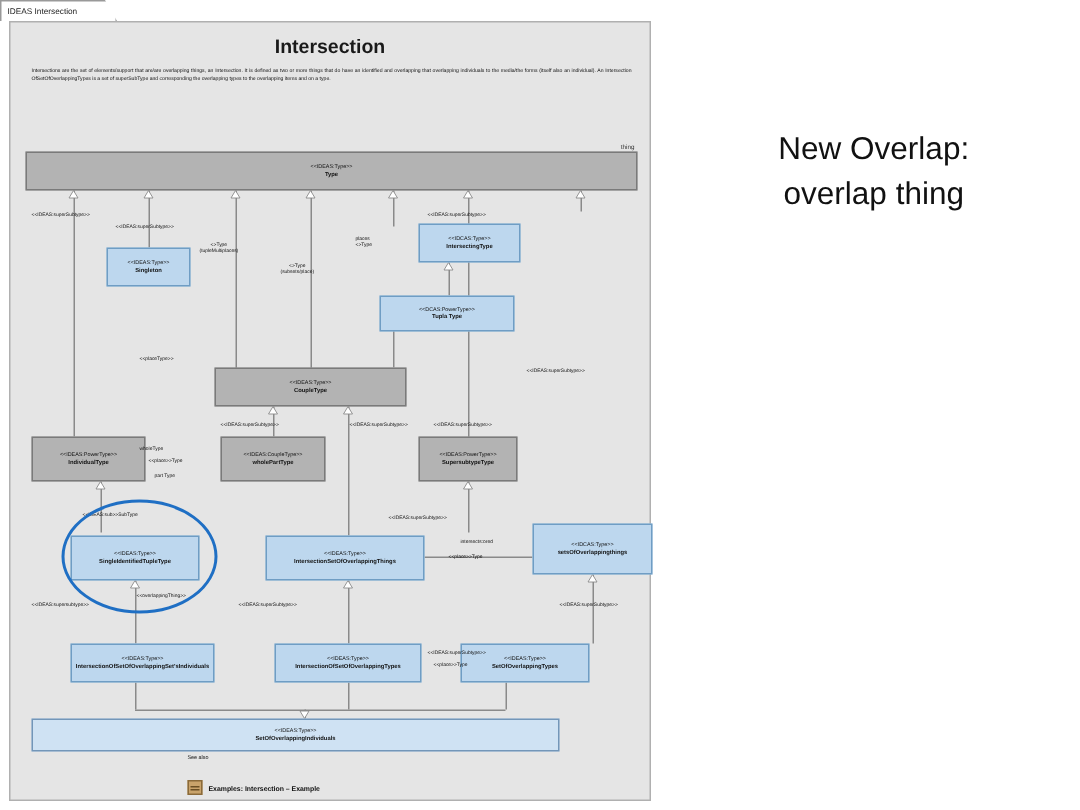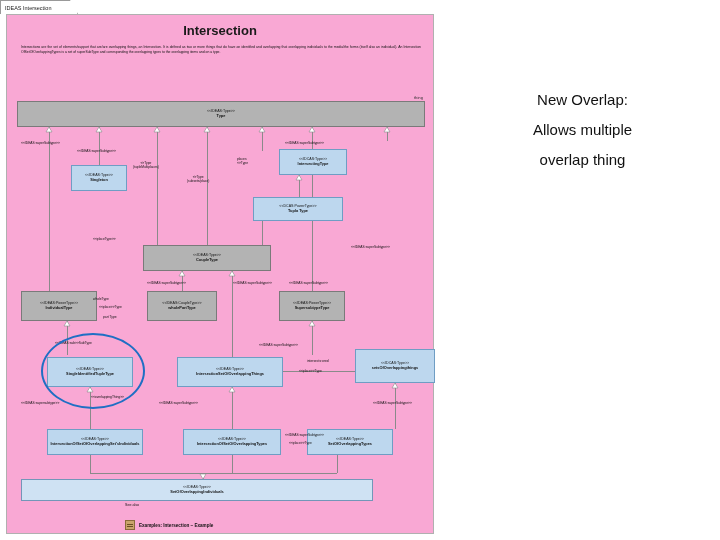--- a/index.html
+++ b/index.html
@@ -11,21 +11,21 @@
     position:absolute;left:0;top:0;width:78px;height:14px;
     border:1px solid #999;border-bottom:none;background:#fff;
     font-size:5.5px;color:#222;line-height:14px;padding-left:4px;
     box-sizing:border-box;
     clip-path:polygon(0 0,70px 0,78px 14px,0 14px);
   }
 
   
   .page{
     position:absolute;left:6px;top:14px;width:428px;height:520px;
-    border:1px solid #b0b0b0;background:#f9a8d4;box-sizing:border-box;
+    border:1px solid #b0b0b0;background:#e5e5e5;box-sizing:border-box;
   }
   .page-title{
     position:absolute;left:0;top:8px;width:100%;text-align:center;
     font-size:13px;font-weight:bold;color:#1a1a1a;
   }
   .para{
     position:absolute;left:14px;top:30px;width:400px;
     font-size:3.4px;line-height:4.6px;color:#111;text-align:justify;
   }
   .thing-label{
@@ -63,21 +63,21 @@
   
   .seealso{position:absolute;left:118px;top:488px;font-size:3.6px;color:#111;}
   .ex-row{position:absolute;left:118px;top:505px;display:flex;align-items:center;gap:4px;}
   .ex-ico{width:8px;height:8px;background:#c9a36b;border:1px solid #8a6a3a;display:inline-block;position:relative;}
   .ex-ico::after{content:"";position:absolute;left:1px;top:3px;width:6px;height:1px;background:#6b4f24;box-shadow:0 2px 0 #6b4f24;}
   .ex-txt{font-size:4.6px;font-weight:bold;color:#111;}
 
   
   .callout{
     position:absolute;left:455px;top:85px;width:255px;
-    text-align:center;font-size:15px;line-height:30px;color:#111;
+    text-align:center;font-size:21px;line-height:30px;color:#111;
   }
 </style>
 </head>
 <body>
 
 <div id="stage">
 
   <div class="tab">IDEAS Intersection</div>
 
   <div class="page">
@@ -249,17 +249,16 @@
 
     <div class="seealso">See also</div>
     <div class="ex-row">
       <span class="ex-ico"></span>
       <span class="ex-txt">Examples: Intersection – Example</span>
     </div>
   </div>
 
   <div class="callout">
     <div>New Overlap:</div>
-    <div>Allows multiple</div>
     <div>overlap thing</div>
   </div>
 
 </div>
 
 </body></html>

